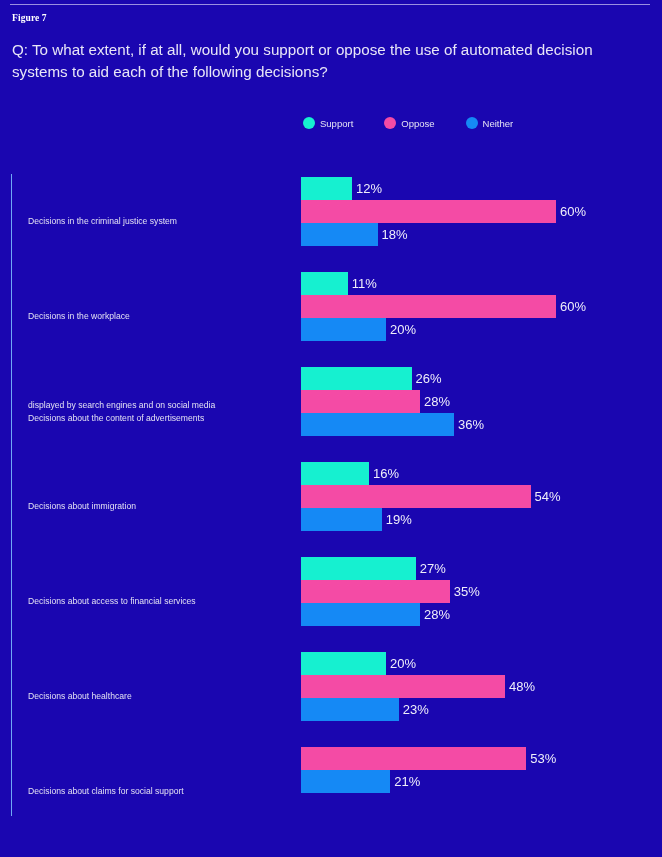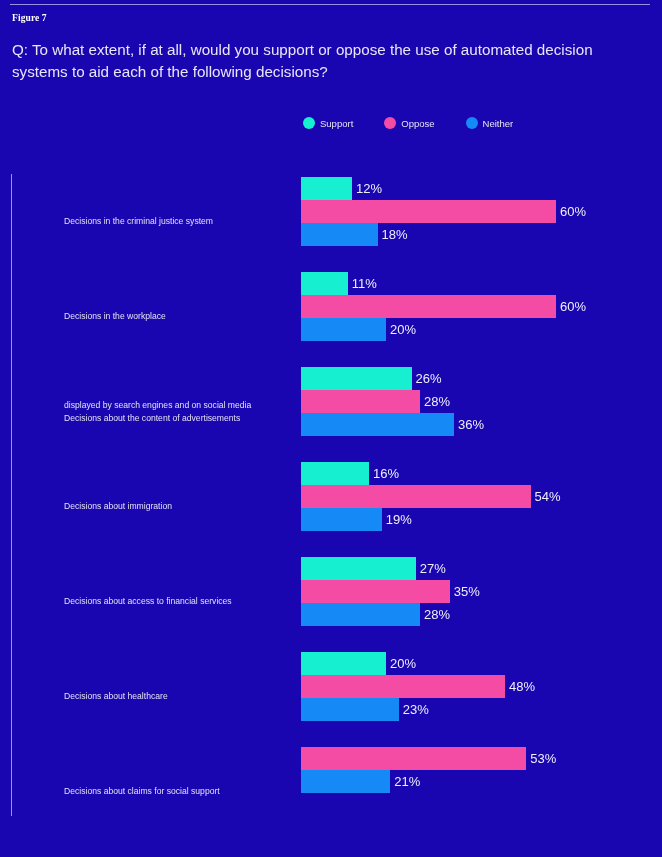--- a/index.html
+++ b/index.html
@@ -86,21 +86,20 @@
   }
   .group-label {
     position: absolute;
     left: 28px;
     width: 262px;
     top: 50%;
     transform: translateY(-50%);
     font-size: 8.6px;
     line-height: 13.5px;
     color: #e3e1f3;
-    margin-left: 36px;
   }
   .bars {
     position: absolute;
     left: 301px;
     top: 3px;
   }
   .bar-row {
     position: relative;
     height: 23px;
     display: flex;

